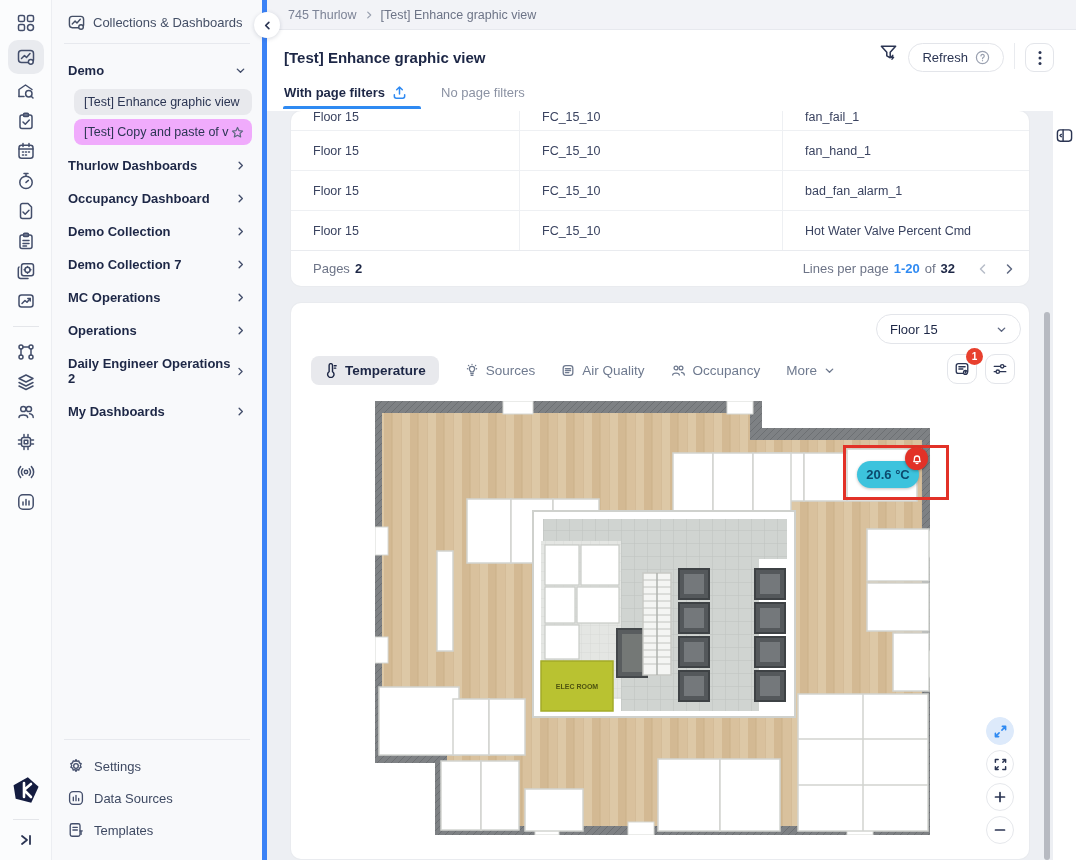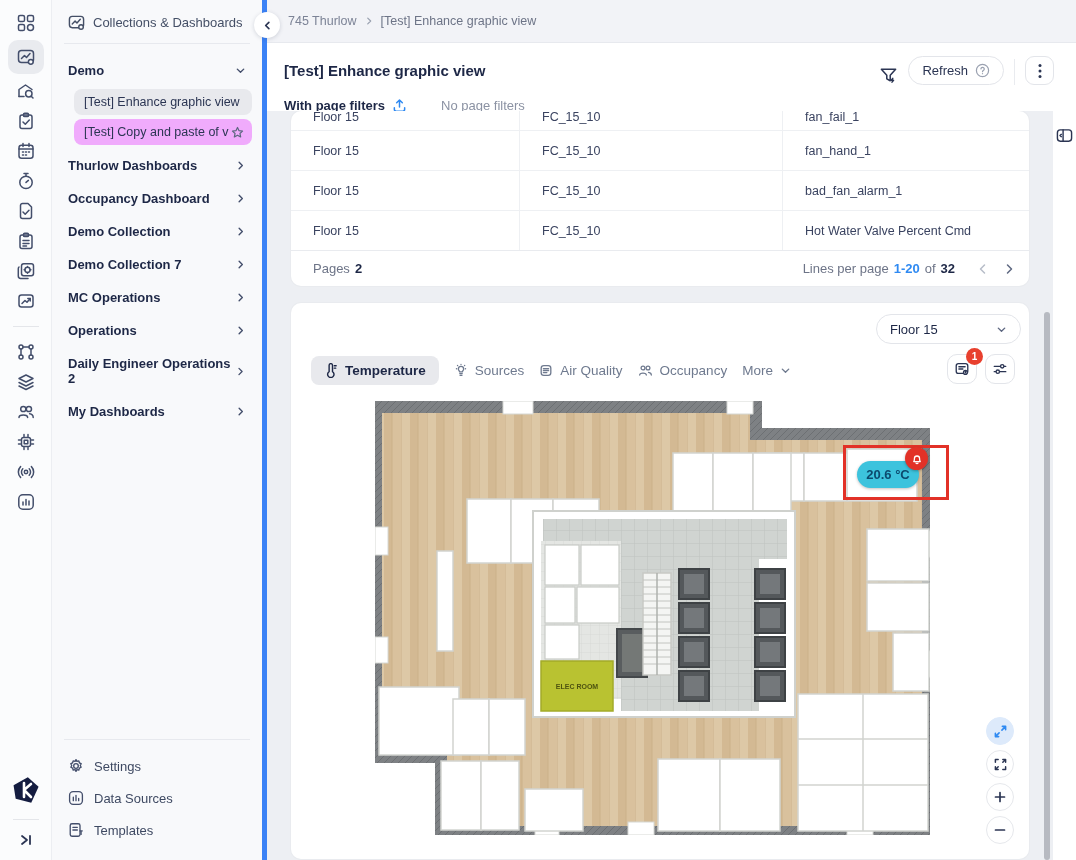--- a/index.html
+++ b/index.html
@@ -21,28 +21,28 @@
   .sb-div { border-top:1px solid #e7e9ee; margin:0 12px; }
   .tree { padding:10px 10px 0 12px; flex:0 0 auto; }
   .grp { display:flex; align-items:center; justify-content:space-between; padding:9px 6px 9px 4px; font-size:13px; font-weight:700; color:#1d2746; cursor:pointer; }
   .child { display:flex; align-items:center; justify-content:space-between; background:#f0abfc; border-radius:8px; padding:6px 8px 6px 10px; margin:2px 0 4px 10px; font-size:12.5px; color:#2b3553; white-space:nowrap; overflow:hidden; cursor:pointer; }
   .child.sel { background:#e8e9ed; }
   .sb-footer { margin-top:auto; padding:10px 0 14px 0; }
   .sbf-item { display:flex; align-items:center; gap:10px; padding:8px 16px; font-size:13px; color:#3e4962; cursor:pointer; }
 
   
   .main { position:absolute; left:267px; top:0; right:0; bottom:0; }
-  .crumbbar { height:43px; background:#f2f3f7; border-bottom:1px solid #e7e9ee; display:flex; align-items:center; gap:7px; padding-left:21px; font-size:12.5px; color:#7c8396; }
+  .crumbbar { height:30px; background:#f2f3f7; border-bottom:1px solid #e7e9ee; display:flex; align-items:center; gap:7px; padding-left:21px; font-size:12.5px; color:#7c8396; }
   .crumb-cur { color:#6d7487; }
   .collapse-circle { position:absolute; left:-13px; top:12px; width:26px; height:26px; background:#fff; border-radius:50%; box-shadow:0 1px 4px rgba(40,50,80,.18); display:flex; align-items:center; justify-content:center; z-index:5; cursor:pointer; }
 
   .headpanel { background:#fff; height:81px; position:relative; }
   .title-row { display:flex; align-items:center; padding:13px 22px 0 17px; }
   .page-title { font-size:15px; font-weight:700; color:#1d2746; }
-  .head-right { margin-left:auto; display:flex; align-items:flex-end; gap:10px; }
+  .head-right { margin-left:auto; display:flex; align-items:flex-start; gap:10px; }
   .refresh-btn { display:flex; align-items:center; gap:7px; border:1px solid #e3e5ea; border-radius:17px; background:#fff; padding:6px 13px; font-size:13px; color:#2b3553; cursor:pointer; }
   .vdiv { width:1px; height:26px; background:#e9ebef; }
   .kebab-btn { width:29px; height:29px; border:1px solid #e3e5ea; border-radius:9px; background:#fff; display:flex; align-items:center; justify-content:center; cursor:pointer; }
   .tabs-row { display:flex; gap:34px; padding-left:17px; margin-top:13px; }
   .tab { font-size:13px; color:#8b92a3; padding-bottom:9px; display:flex; align-items:center; gap:7px; cursor:pointer; position:relative; }
   .tab.active { color:#1d2746; font-weight:600; }
   .tab.active::after { content:""; position:absolute; left:-1px; right:-14px; bottom:0; height:3px; background:#2f8af2; border-radius:2px 2px 0 0; }
 
   .content { position:absolute; left:0; right:23px; top:111px; bottom:0; background:#edeff3; overflow:hidden; }
 
@@ -57,21 +57,21 @@
   .tcell.c3 { flex:1; }
   .tfoot { display:flex; align-items:center; height:35px; padding:0 14px 0 22px; font-size:13px; color:#6d7487; }
   .bold-dark { font-weight:700; color:#1d2746; }
   .bold-blue { font-weight:700; color:#2f8af2; }
   .pag-chevs { display:flex; align-items:center; gap:14px; margin-left:22px; }
   .pag-chev { cursor:pointer; }
 
   
   .plan-card { margin:17px 0 0 24px; width:738px; height:556px; background:#fff; border-radius:10px; box-shadow:0 0 0 1px #e9ebef; position:relative; }
   .floor-select { position:absolute; top:11px; right:8px; width:145px; height:30px; border:1px solid #e3e5ea; border-radius:16px; display:flex; align-items:center; justify-content:space-between; padding:0 13px; font-size:13px; color:#1d2746; background:#fff; cursor:pointer; }
-  .plan-tabs { position:absolute; left:20px; top:53px; display:flex; align-items:center; gap:15px; }
+  .plan-tabs { position:absolute; left:20px; top:53px; display:flex; align-items:center; gap:26px; }
   .ptab { display:flex; align-items:center; gap:7px; font-size:13.5px; color:#6f7a8f; cursor:pointer; }
   .ptab.active { background:#e8e9ed; border-radius:8px; padding:7px 13px; color:#1d2746; font-weight:600; }
   .plan-iconbtns { position:absolute; right:14px; top:51px; display:flex; gap:8px; }
   .sq-btn { width:30px; height:30px; border:1px solid #e3e5ea; border-radius:10px; background:#fff; display:flex; align-items:center; justify-content:center; position:relative; cursor:pointer; }
   .alert-count { position:absolute; top:-7px; right:-7px; min-width:17px; height:17px; border-radius:50%; background:#e8402e; color:#fff; font-size:10px; font-weight:700; display:flex; align-items:center; justify-content:center; }
 
   .floorplan { position:absolute; left:84px; top:98px; width:555px; height:434px; }
   .alert-box { position:absolute; left:468px; top:44px; width:106px; height:55px; border:3px solid #e23127; }
   .temp-pill { position:absolute; left:482px; top:60px; width:62px; height:27px; background:#3cc3dd; border-radius:14px; color:#0c4a6e; font-size:13px; font-weight:700; display:flex; align-items:center; justify-content:center; box-shadow:0 1px 3px rgba(0,0,0,.25); cursor:pointer; }
   .bell-dot { position:absolute; left:530px; top:46px; width:23px; height:23px; background:#e23127; border-radius:50%; display:flex; align-items:center; justify-content:center; box-shadow:0 1px 3px rgba(0,0,0,.3); cursor:pointer; }

